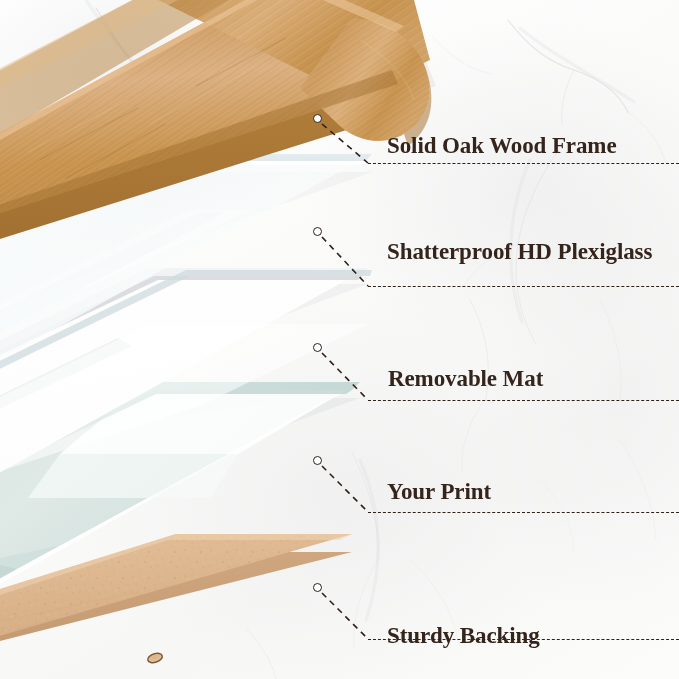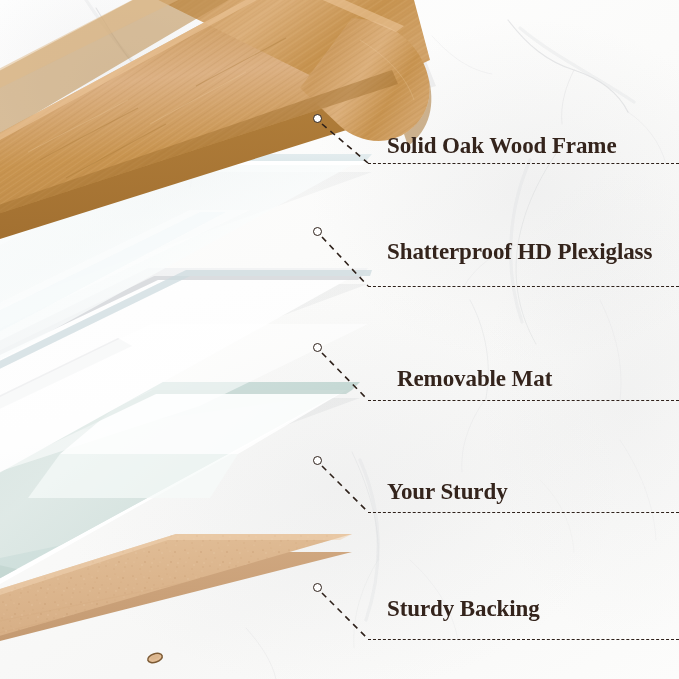--- a/index.html
+++ b/index.html
@@ -401,35 +401,35 @@
       <span class="rule" style="left:368px; top:286px; width:311px;"></span>
       <span class="label" style="left:387px; top:240px;">Shatterproof HD Plexiglass</span>
     </div>
 
     <div class="callout">
       <span class="marker" style="left:313px; top:343px;"></span>
       <svg class="leader" width="679" height="679" aria-hidden="true" style="position:absolute;left:0;top:0;">
         <line x1="322" y1="353" x2="368" y2="400" stroke="#2e211a" stroke-width="1.6" stroke-dasharray="6 5"></line>
       </svg>
       <span class="rule" style="left:368px; top:400px; width:311px;"></span>
-      <span class="label" style="left:397px; top:367px;">Removable Mat</span>
+      <span class="label" style="left:388px; top:367px;">Removable Mat</span>
     </div>
 
     <div class="callout">
       <span class="marker" style="left:313px; top:456px;"></span>
       <svg class="leader" width="679" height="679" aria-hidden="true" style="position:absolute;left:0;top:0;">
         <line x1="322" y1="466" x2="368" y2="512" stroke="#2e211a" stroke-width="1.6" stroke-dasharray="6 5"></line>
       </svg>
       <span class="rule" style="left:368px; top:512px; width:311px;"></span>
-      <span class="label" style="left:387px; top:480px;">Your Sturdy</span>
+      <span class="label" style="left:387px; top:480px;">Your Print</span>
     </div>
 
     <div class="callout">
       <span class="marker" style="left:313px; top:583px;"></span>
       <svg class="leader" width="679" height="679" aria-hidden="true" style="position:absolute;left:0;top:0;">
         <line x1="322" y1="593" x2="368" y2="639" stroke="#2e211a" stroke-width="1.6" stroke-dasharray="6 5"></line>
       </svg>
       <span class="rule" style="left:368px; top:639px; width:311px;"></span>
-      <span class="label" style="left:387px; top:597px;">Sturdy Backing</span>
+      <span class="label" style="left:387px; top:624px;">Sturdy Backing</span>
     </div>
 
   </div>
 </div>
 
 </body></html>

